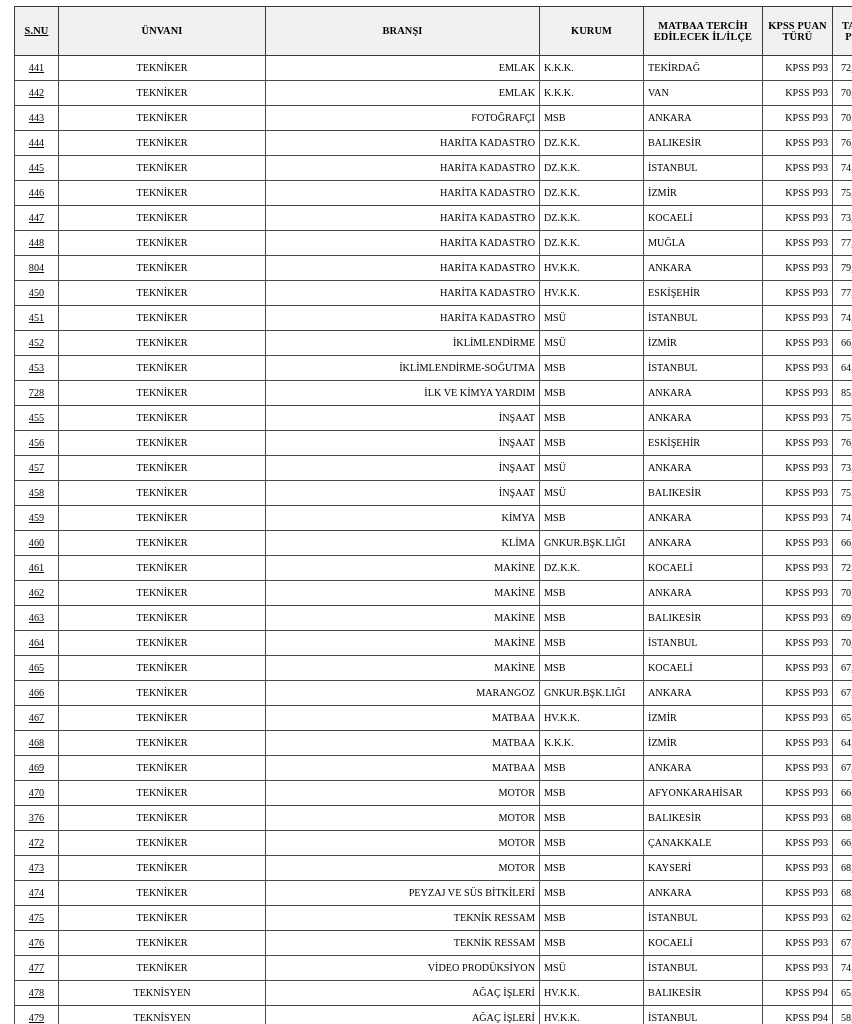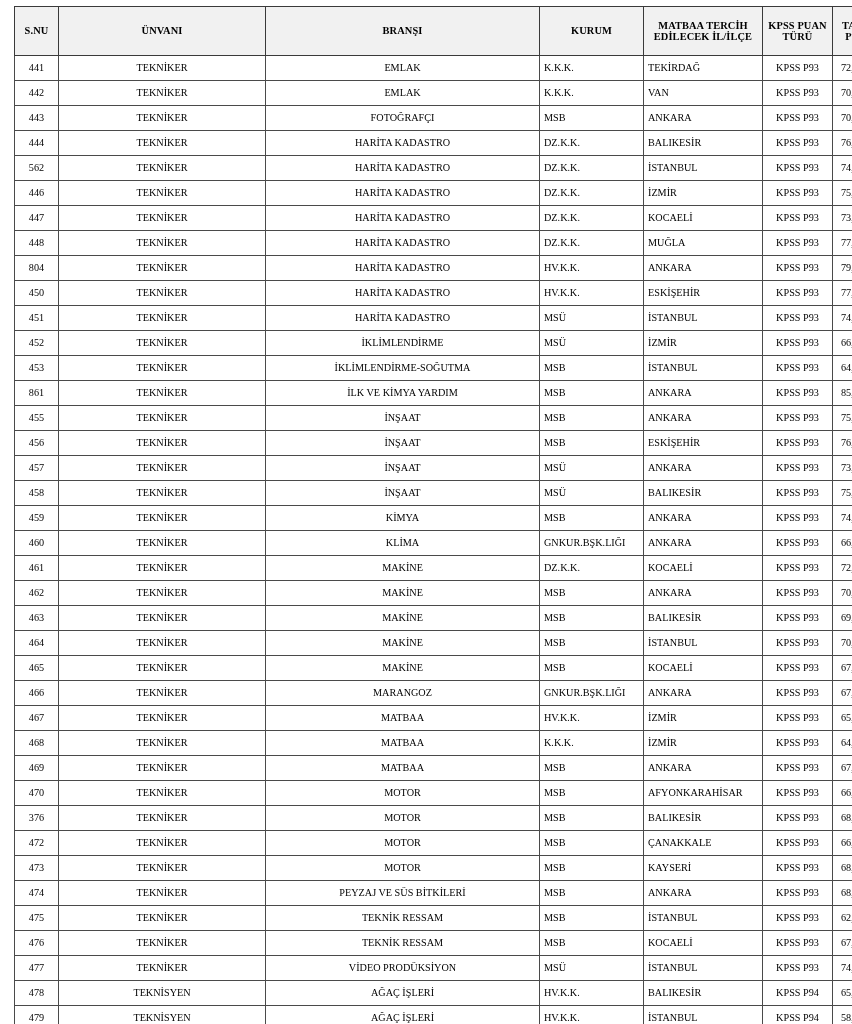--- a/index.html
+++ b/index.html
@@ -45,26 +45,26 @@
     font-size: 10.4px;
     letter-spacing: 0.1px;
     padding: 2px 3px;
     white-space: normal;
     border-width: 1px;
     border-color: #3a3a3a;
   }
   table.listing tbody td {
     height: 24px;
   }
-  .c-sn    { width: 37px;  text-align: center; }
+  .c-sn    { width: 37px;  text-align: center; text-decoration: underline; }
   .c-unv   { width: 200px; text-align: center; padding-left: 6px; }
-  .c-brn   { width: 267px; text-align: center; padding-left: 6px; }
+  .c-brn   { width: 267px; text-align: right; padding-left: 6px; }
   .c-kur   { width: 97px;  text-align: left; padding-left: 6px; }
   .c-il    { width: 112px; text-align: left; padding-left: 6px; }
-  .c-ptur  { width: 63px;  text-align: center; padding-left: 5px; }
+  .c-ptur  { width: 63px;  text-align: right; padding-left: 5px; }
   .c-tpuan { width: 48px;  text-align: center; }
 </style>
 </head>
 <body>
 
 <div class="page">
   <table class="listing">
     <thead>
       <tr>
         <th class="c-sn">S.NU</th>
@@ -107,21 +107,21 @@
         <tr>
           <td class="c-sn">444</td>
           <td class="c-unv">TEKNİKER</td>
           <td class="c-brn">HARİTA KADASTRO</td>
           <td class="c-kur">DZ.K.K.</td>
           <td class="c-il">BALIKESİR</td>
           <td class="c-ptur">KPSS P93</td>
           <td class="c-tpuan">76,07493</td>
         </tr>
         <tr>
-          <td class="c-sn">562</td>
+          <td class="c-sn">445</td>
           <td class="c-unv">TEKNİKER</td>
           <td class="c-brn">HARİTA KADASTRO</td>
           <td class="c-kur">DZ.K.K.</td>
           <td class="c-il">İSTANBUL</td>
           <td class="c-ptur">KPSS P93</td>
           <td class="c-tpuan">74,98323</td>
         </tr>
         <tr>
           <td class="c-sn">446</td>
           <td class="c-unv">TEKNİKER</td>
@@ -188,21 +188,21 @@
         <tr>
           <td class="c-sn">453</td>
           <td class="c-unv">TEKNİKER</td>
           <td class="c-brn">İKLİMLENDİRME-SOĞUTMA</td>
           <td class="c-kur">MSB</td>
           <td class="c-il">İSTANBUL</td>
           <td class="c-ptur">KPSS P93</td>
           <td class="c-tpuan">64,72392</td>
         </tr>
         <tr>
-          <td class="c-sn">861</td>
+          <td class="c-sn">728</td>
           <td class="c-unv">TEKNİKER</td>
           <td class="c-brn">İLK VE KİMYA YARDIM</td>
           <td class="c-kur">MSB</td>
           <td class="c-il">ANKARA</td>
           <td class="c-ptur">KPSS P93</td>
           <td class="c-tpuan">85,51327</td>
         </tr>
         <tr>
           <td class="c-sn">455</td>
           <td class="c-unv">TEKNİKER</td>

